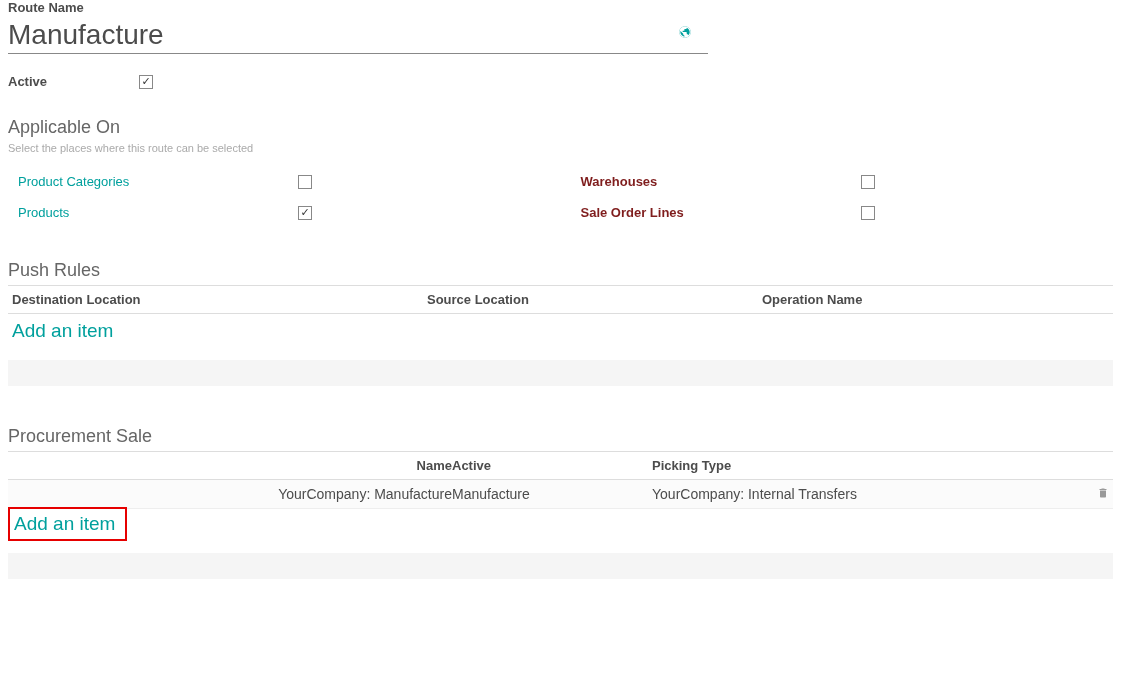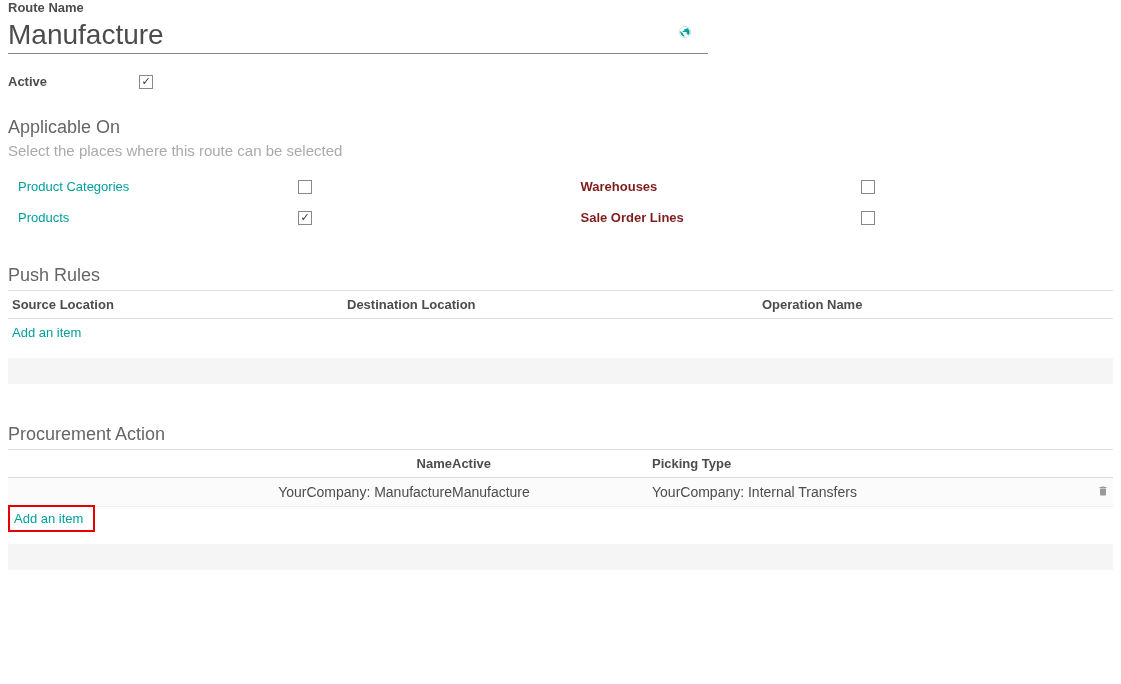--- a/index.html
+++ b/index.html
@@ -45,21 +45,21 @@
       gap: 92px;
       margin-bottom: 28px;
     }
     .section-heading {
       font-size: 18px;
       color: #666;
       font-weight: normal;
       margin-bottom: 4px;
     }
     .section-subtext {
-      font-size: 15px;
+      font-size: 11px;
       color: #aaa;
       margin-bottom: 20px;
     }
     .applicable-grid {
       display: grid;
       grid-template-columns: 1fr 1fr;
       gap: 0 40px;
       margin-bottom: 40px;
     }
     .applicable-col {
@@ -120,21 +120,21 @@
     }
     .table-row.empty-footer {
       background: #f5f5f5;
       height: 26px;
       border-bottom: none;
       margin-top: 12px;
     }
     .add-item-link {
       color: #00a09d;
       cursor: pointer;
-      font-size: 13px;
+      font-size: 19px;
       padding: 6px 4px;
     }
     .col-push-1 { flex: 0 0 335px; }
     .col-push-2 { flex: 0 0 415px; }
     .col-push-3 { flex: 1; }
     .col-proc-1 { flex: 0 0 440px; text-align: right; }
     .col-proc-2 { flex: 0 0 200px; }
     .col-proc-3 { flex: 1; }
     .col-trash { flex: 0 0 28px; text-align: right; color: #999; cursor: pointer; }
     .highlighted {
@@ -191,30 +191,30 @@
         <span class="check-label bold">Sale Order Lines</span>
         <span class="checkbox"></span>
       </div>
     </div>
   </div>
 </div>
 
 <div class="table-section">
   <div class="section-heading">Push Rules</div>
   <div class="table-header">
+    <div class="th col-push-2">Destination Location</div>
     <div class="th col-push-1">Source Location</div>
-    <div class="th col-push-2">Destination Location</div>
     <div class="th col-push-3">Operation Name</div>
   </div>
   <div class="add-item-link">Add an item</div>
   <div class="table-row empty-footer"></div>
 </div>
 
 <div class="table-section">
-  <div class="section-heading">Procurement Action</div>
+  <div class="section-heading">Procurement Sale</div>
   <div class="table-header">
     <div class="th col-proc-1">Name</div>
     <div class="th col-proc-2">Active</div>
     <div class="th col-proc-3">Picking Type</div>
   </div>
   <div class="proc-body">
     <div class="table-row">
       <div class="col-proc-1">YourCompany: Manufacture</div>
       <div class="col-proc-2">Manufacture</div>
       <div class="col-proc-3">YourCompany: Internal Transfers</div>

